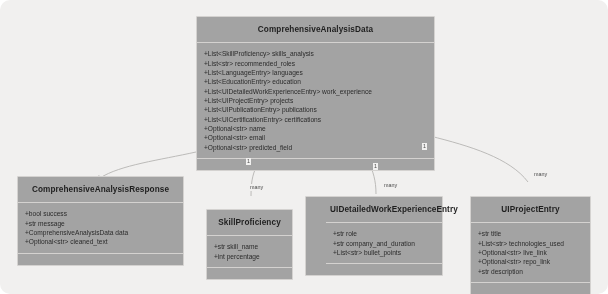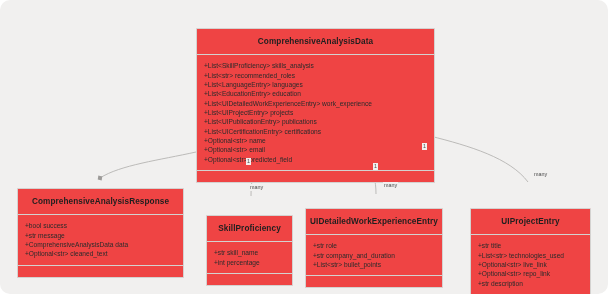--- a/index.html
+++ b/index.html
@@ -7,25 +7,24 @@
     position:relative;
     width:608px;height:294px;
     background:#f1f0ef;
     border-radius:10px;
     overflow:hidden;
     font-family:"Liberation Sans","DejaVu Sans",sans-serif;
   }
   #edges{position:absolute;left:0;top:0;width:608px;height:294px;pointer-events:none;}
   .node{
     position:absolute;
-    background:#ef4444;
+    background:#a3a3a3;
     border:1px solid #d4d2d0;
     box-sizing:border-box;
     border-radius:1px;
-    margin-top:12px;
   }
   .node-title{
     text-align:center;
     font-size:8.2px;
     font-weight:bold;
     color:#1f1f1f;
     letter-spacing:.1px;
     padding:9px 4px 8px 4px;
     border-bottom:1px solid #d4d2d0;
     line-height:1;
@@ -97,30 +96,30 @@
     <div class="node-title">ComprehensiveAnalysisResponse</div>
     <div class="node-attrs">
       <div class="attr">+bool success</div>
       <div class="attr">+str message</div>
       <div class="attr">+ComprehensiveAnalysisData data</div>
       <div class="attr">+Optional&lt;str&gt; cleaned_text</div>
     </div>
     <div class="node-methods"></div>
   </div>
 
-  <div class="node" style="left:206px;top:203px;width:87px;">
+  <div class="node" style="left:206px;top:209px;width:87px;">
     <div class="node-title">SkillProficiency</div>
     <div class="node-attrs">
       <div class="attr">+str skill_name</div>
       <div class="attr">+int percentage</div>
     </div>
     <div class="node-methods"></div>
   </div>
 
-  <div class="node" style="left:305px;top:196px;width:138px;">
+  <div class="node" style="left:305px;top:196px;width:138px;padding-left:20px;">
     <div class="node-title">UIDetailedWorkExperienceEntry</div>
     <div class="node-attrs">
       <div class="attr">+str role</div>
       <div class="attr">+str company_and_duration</div>
       <div class="attr">+List&lt;str&gt; bullet_points</div>
     </div>
     <div class="node-methods"></div>
   </div>
 
   <div class="node" style="left:470px;top:196px;width:121px;">

